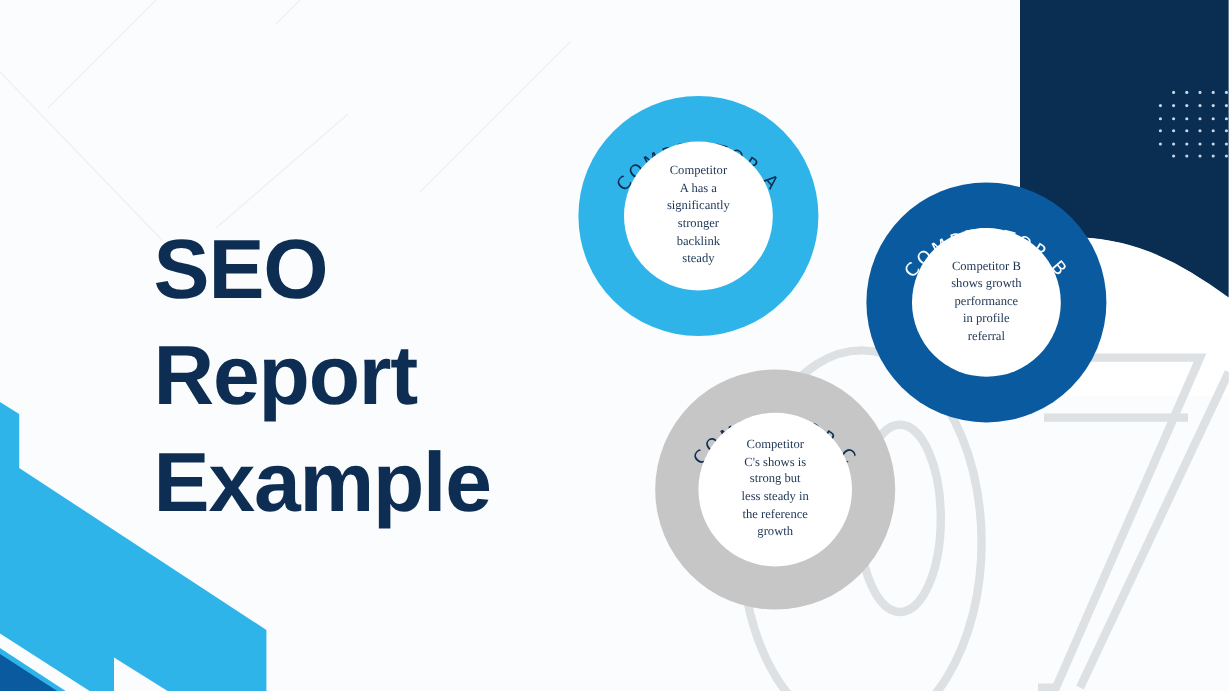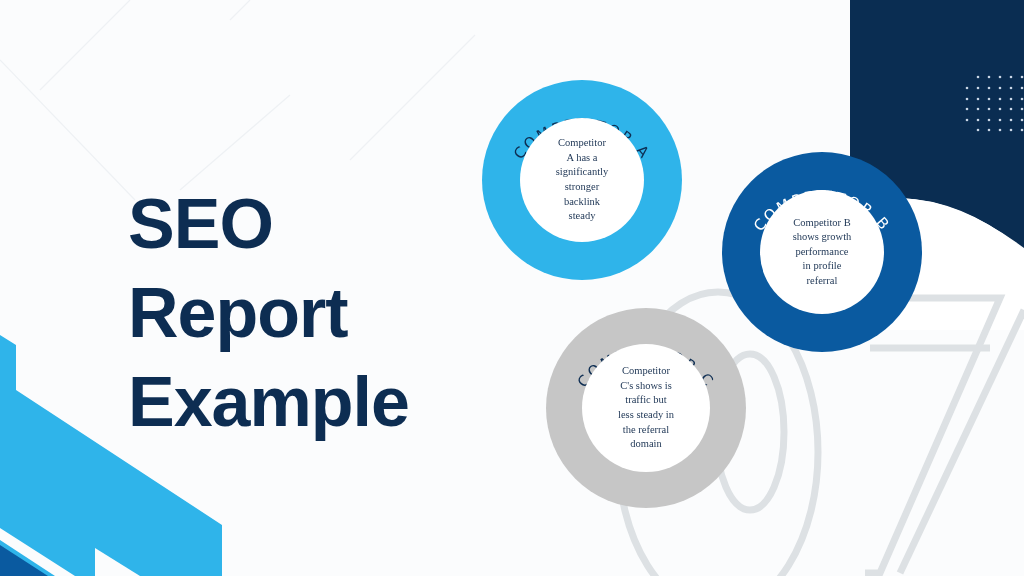--- a/index.html
+++ b/index.html
@@ -134,21 +134,21 @@
     <svg class="arc" width="200" height="200" viewBox="0 0 200 200">
       <defs>
           <path id="arcC" d="M26,108 A76,76 0 0,1 174,108"></path>
         </defs>
       <text class="arc-text" fill="#0d2d52"><textPath href="#arcC" startOffset="50%" text-anchor="middle">COMPETITOR C</textPath></text>
     </svg>
     <div class="inner" style="left:36px; top:36px; width:128px; height:128px;">
       <div class="desc">
         <div>Competitor</div>
         <div>C's shows is</div>
-        <div>traffic but</div>
+        <div>strong but</div>
         <div>less steady in</div>
-        <div>the referral</div>
-        <div>domain</div>
+        <div>the reference</div>
+        <div>growth</div>
       </div>
     </div>
   </div>
 
 </div>
 
 </body></html>

